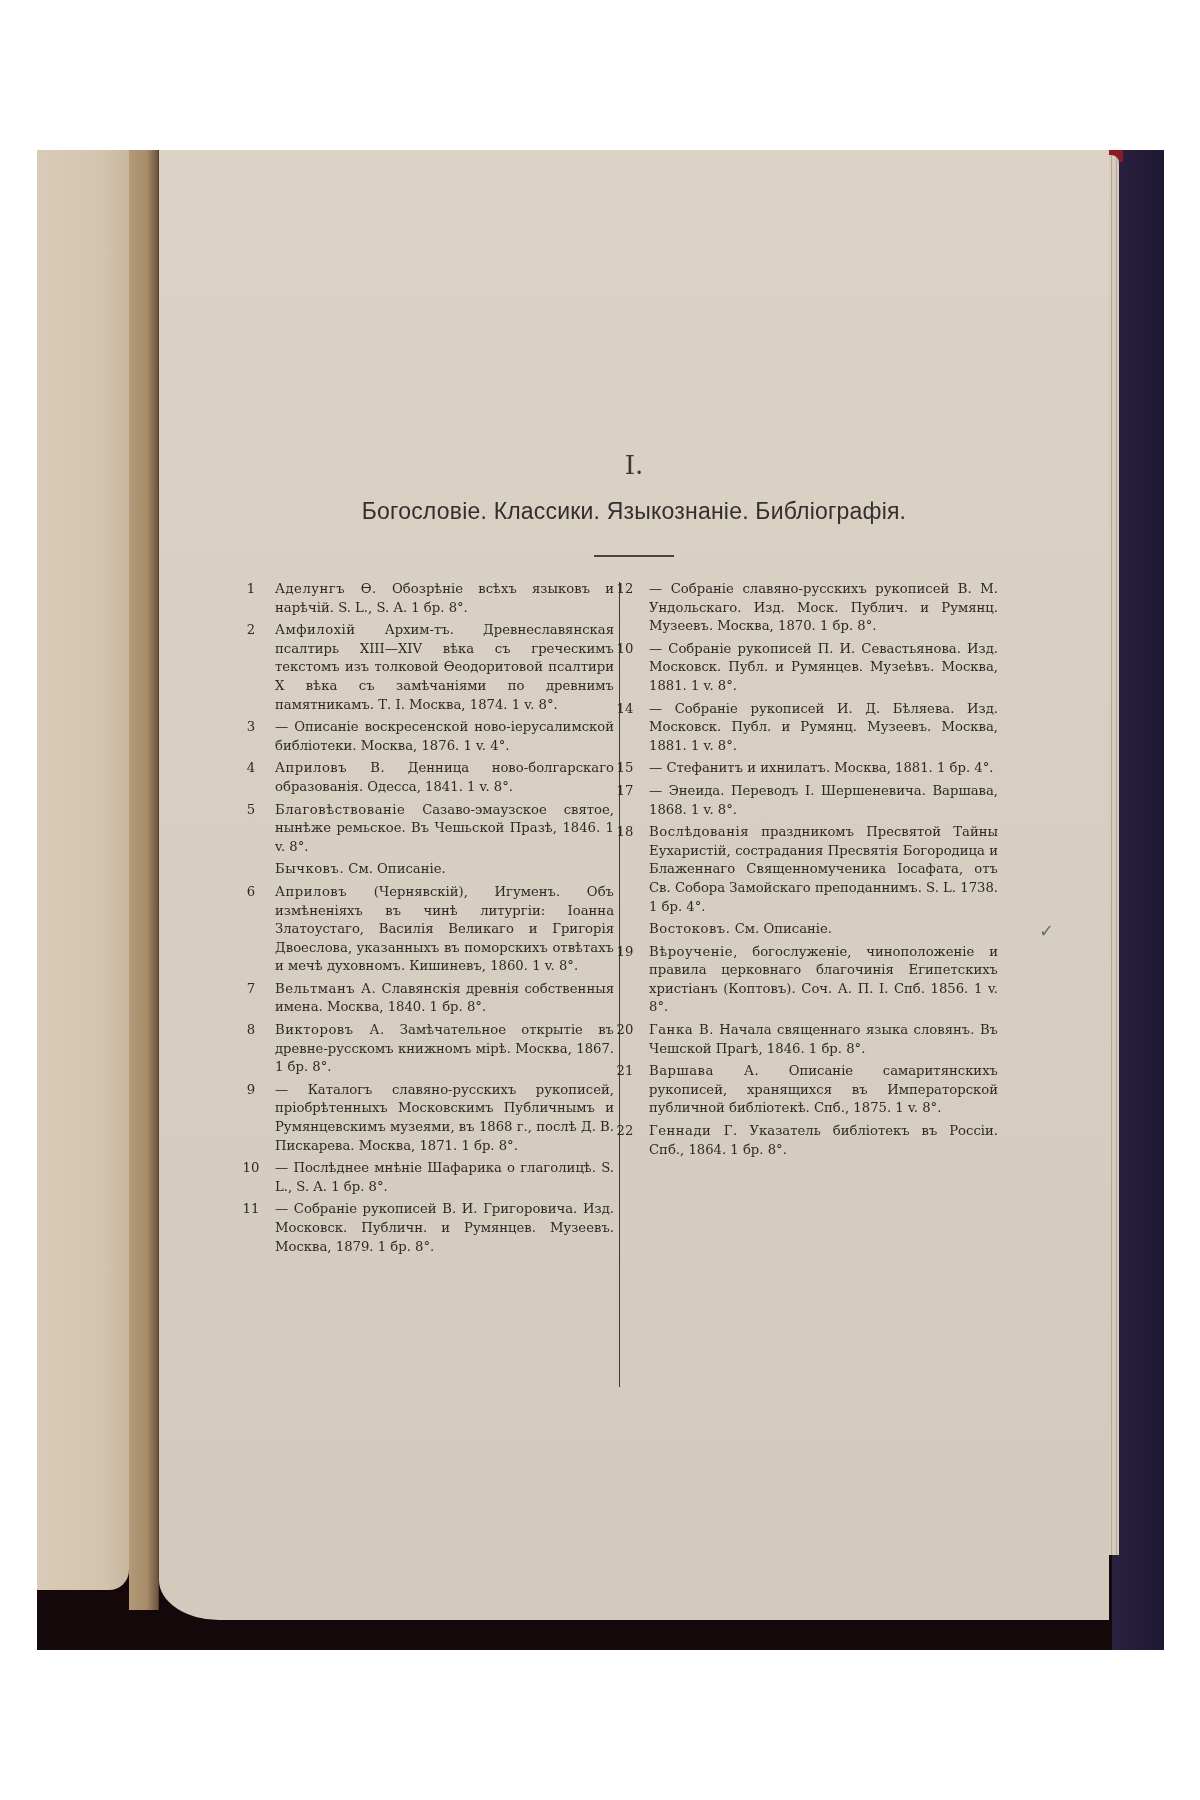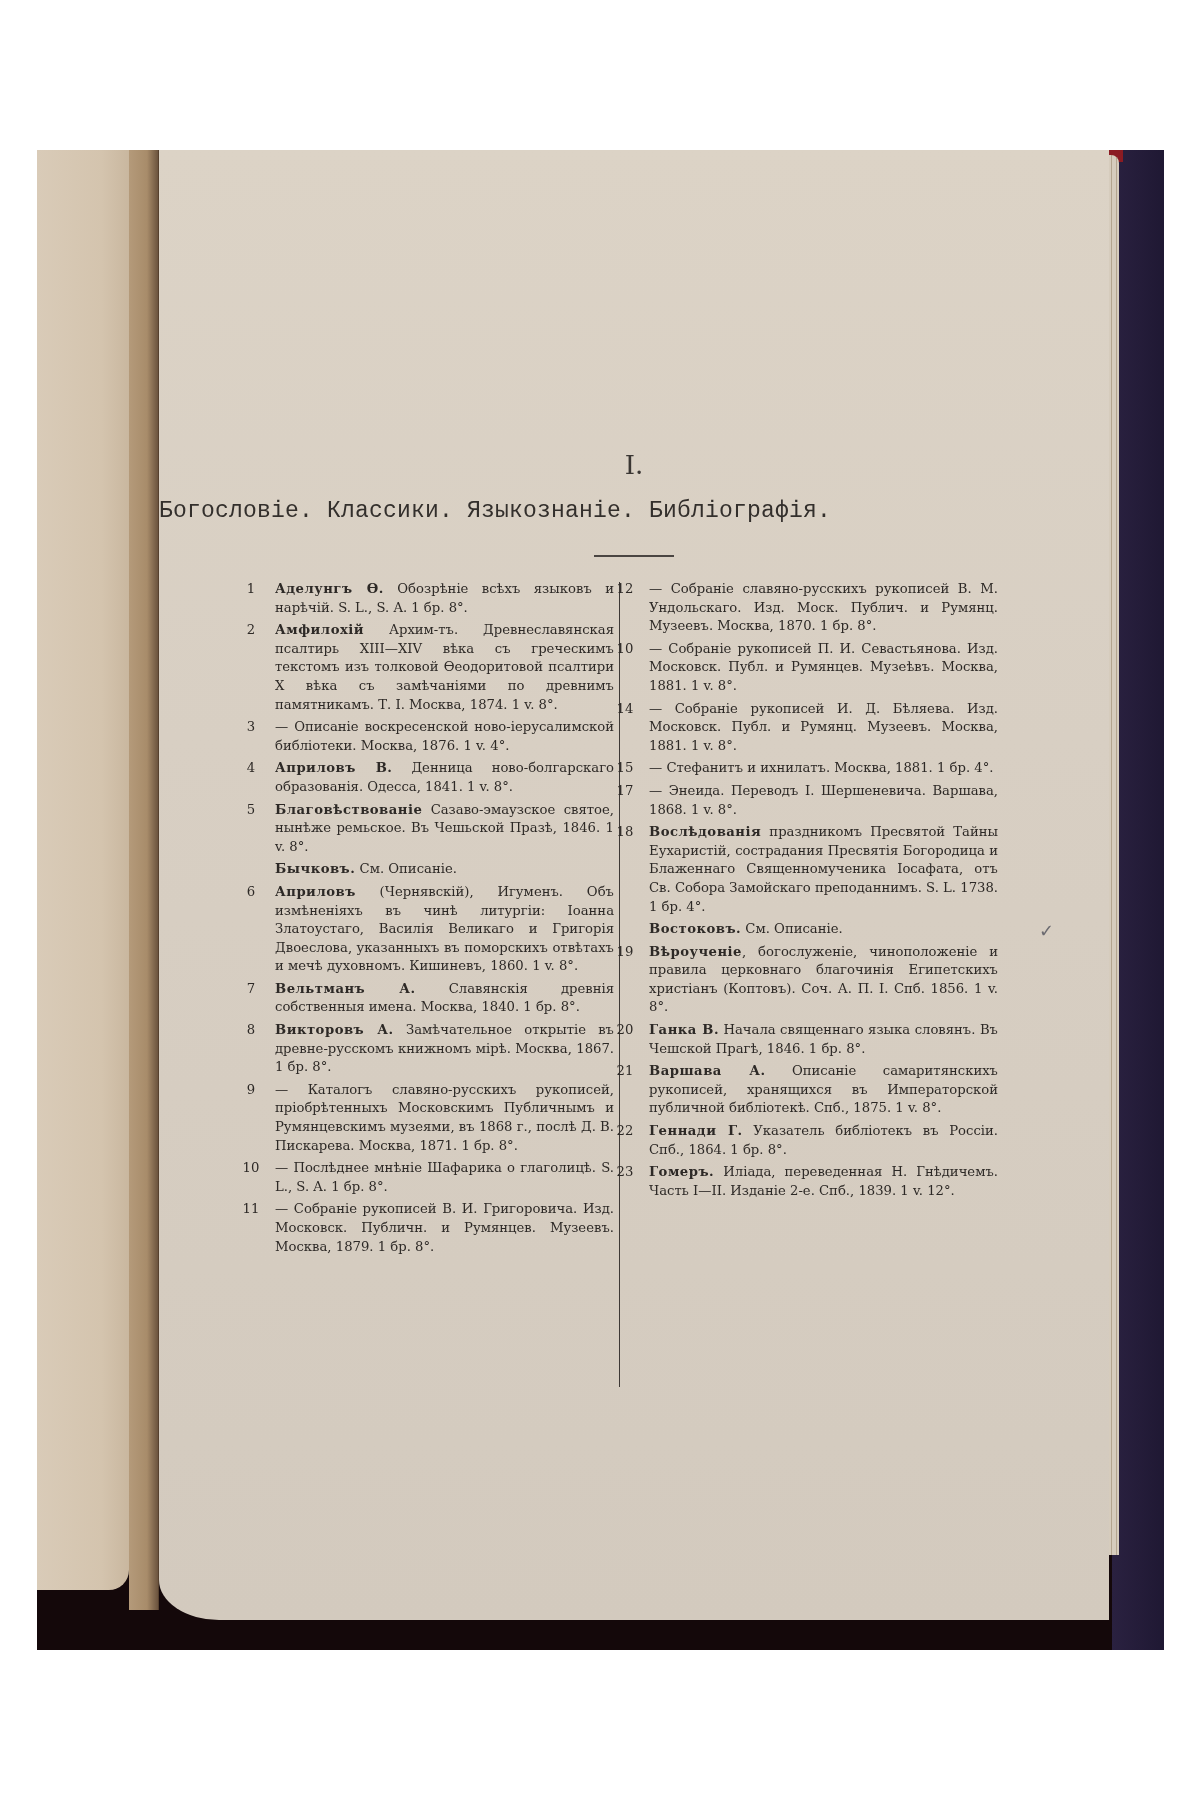--- a/index.html
+++ b/index.html
@@ -42,38 +42,38 @@
     position: absolute; left: 1072px; top: 0; width: 14px; height: 12px; background: #8b1b22;
   }
   .content {
     position: absolute; left: 0; top: 0; width: 950px; height: 1470px; color: #2a2624;
   }
   .numeral {
     position: absolute; left: 0; width: 950px; top: 300px; text-align: center;
     font-family: "DejaVu Serif", serif; font-size: 26px; color: #3a3633;
   }
   .heading {
-    position: absolute; left: 0; width: 950px; top: 348px; text-align: left;
-    font-family: Liberation Mono, monospace; font-size: 23px; color: #332f2c; letter-spacing: 0.2px;
+    position: absolute; left: 0; width: 950px; top: 348px; text-align: center;
+    font-family: Liberation Sans, sans-serif; font-size: 23px; color: #332f2c; letter-spacing: 0.2px;
   }
   .rule {
     position: absolute; left: 435px; top: 405px; width: 80px; height: 2px; background: #4a4542;
   }
   .col {
     position: absolute; top: 430px; font-size: 13.2px; line-height: 18.6px;
     font-family: "DejaVu Serif", serif; color: #2d2926;
   }
   .col-left { left: 80px; width: 375px; }
   .col-right { left: 454px; width: 385px; }
   .divider {
     position: absolute; left: 460px; top: 432px; width: 1px; height: 805px; background: #3d3835;
   }
   .entry { position: relative; padding-left: 36px; margin-bottom: 4px; text-align: justify; }
   .entry .num { position: absolute; left: 0; top: 0; width: 24px; text-align: center; }
-  .entry .name { font-weight: bold; letter-spacing: 0.5px; }
+  .entry .name { font-weight: normal; letter-spacing: 0.5px; }
   .entry .text { }
   .check {
     position: absolute; left: 880px; top: 770px; font-size: 18px; color: #6b6a70;
   }
 </style>
 </head>
 <body>
 
 <div class="photo">
   <div class="cloth-top"></div>
@@ -107,18 +107,17 @@
           <div class="entry"><span class="num">10</span><span class="name"></span><span class="text">— Собраніе рукописей П. И. Севастьянова. Изд. Московск. Публ. и Румянцев. Музеѣвъ. Москва, 1881. 1 v. 8°.</span></div>
           <div class="entry"><span class="num">14</span><span class="name"></span><span class="text">— Собраніе рукописей И. Д. Бѣляева. Изд. Московск. Публ. и Румянц. Музеевъ. Москва, 1881. 1 v. 8°.</span></div>
           <div class="entry"><span class="num">15</span><span class="name"></span><span class="text">— Стефанитъ и ихнилатъ. Москва, 1881. 1 бр. 4°.</span></div>
           <div class="entry"><span class="num">17</span><span class="name"></span><span class="text">— Энеида. Переводъ I. Шершеневича. Варшава, 1868. 1 v. 8°.</span></div>
           <div class="entry"><span class="num">18</span><span class="name">Вослѣдованія</span><span class="text"> праздникомъ Пресвятой Тайны Еухаристій, сострадания Пресвятія Богородица и Блаженнаго Священномученика Іосафата, отъ Св. Собора Замойскаго преподаннимъ. S. L. 1738. 1 бр. 4°.</span></div>
           <div class="entry"><span class="num"></span><span class="name">Востоковъ.</span><span class="text"> См. Описаніе.</span></div>
           <div class="entry"><span class="num">19</span><span class="name">Вѣроученіе</span><span class="text">, богослуженіе, чиноположеніе и правила церковнаго благочинія Египетскихъ христіанъ (Коптовъ). Соч. А. П. I. Спб. 1856. 1 v. 8°.</span></div>
           <div class="entry"><span class="num">20</span><span class="name">Ганка В.</span><span class="text"> Начала священнаго языка словянъ. Въ Чешской Прагѣ, 1846. 1 бр. 8°.</span></div>
           <div class="entry"><span class="num">21</span><span class="name">Варшава А.</span><span class="text"> Описаніе самаритянскихъ рукописей, хранящихся въ Императорской публичной библіотекѣ. Спб., 1875. 1 v. 8°.</span></div>
           <div class="entry"><span class="num">22</span><span class="name">Геннади Г.</span><span class="text"> Указатель библіотекъ въ Россіи. Спб., 1864. 1 бр. 8°.</span></div>
-          <div class="entry"><span class="num">23</span><span class="name">Гомеръ.</span><span class="text"> Иліада, переведенная Н. Гнѣдичемъ. Часть I—II. Изданіе 2-е. Спб., 1839. 1 v. 12°.</span></div>
         </div>
       <div class="check">✓</div>
     </div>
   </div>
 </div>
 
 </body></html>

